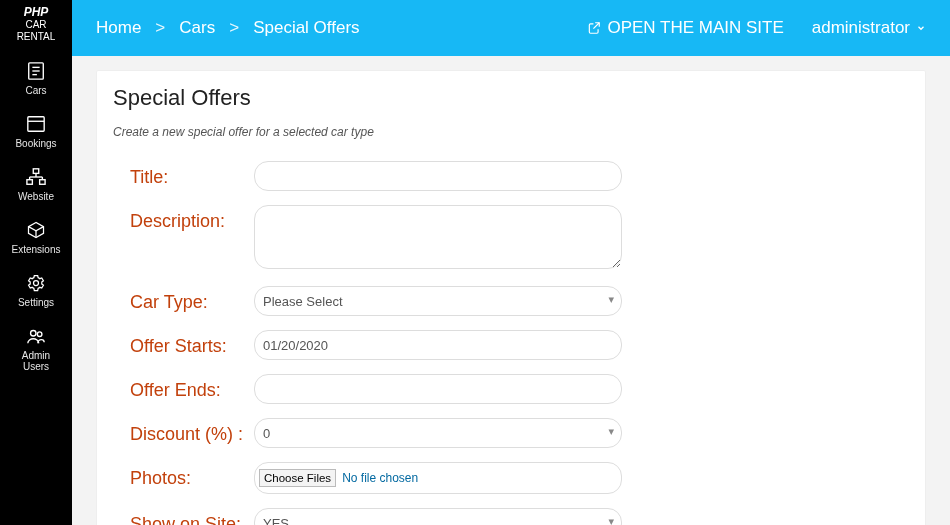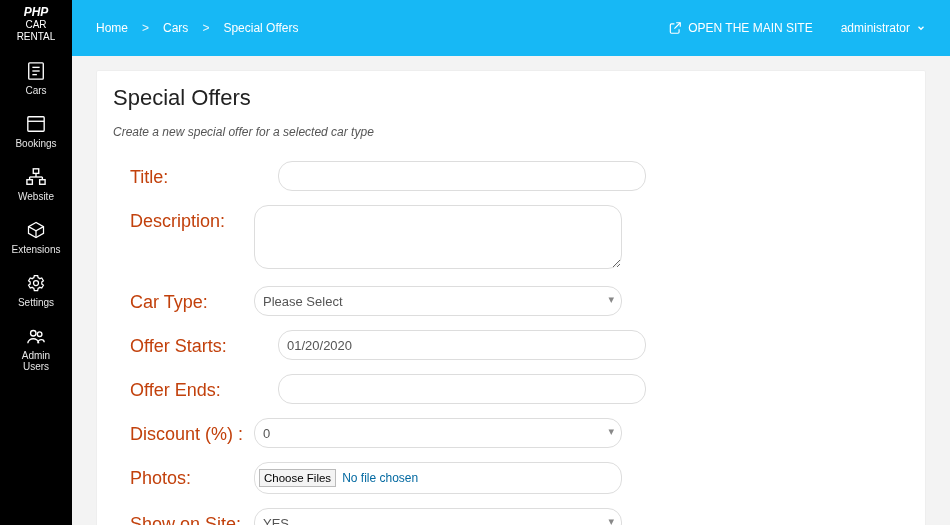--- a/index.html
+++ b/index.html
@@ -10,42 +10,42 @@
   .sidebar { width: 72px; background: #000; color: #fff; display: flex; flex-direction: column; align-items: stretch; }
   .brand { text-align: center; padding: 6px 4px 8px; font-size: 10px; line-height: 12px; }
   .brand b { font-style: italic; font-weight: bold; font-size: 12px; }
   .side-item { text-align: center; padding: 10px 0 8px; cursor: pointer; }
   .side-item .icon { display: flex; justify-content: center; margin-bottom: 4px; }
   .side-item .label { font-size: 10px; color: #e6e6e6; }
   .side-two { line-height: 11px; }
 
   
   .main { flex: 1; display: flex; flex-direction: column; background: #f3f3f3; }
-  .topbar { height: 56px; background: #17b8f5; color: #fff; display: flex; align-items: center; padding: 0 24px; font-size: 12px; }
+  .topbar { height: 56px; background: #17b8f5; color: #fff; display: flex; align-items: center; padding: 0 24px; font-size: 17px; }
   .crumbs { display: flex; align-items: center; gap: 14px; }
   .crumbs a { color: #fff; text-decoration: none; }
   .crumbs .sep { opacity: .9; }
   .topbar .spacer { flex: 1; }
   .open-site { display: flex; align-items: center; gap: 6px; margin-right: 28px; cursor: pointer; }
   .userbox { display: flex; align-items: center; gap: 6px; cursor: pointer; justify-content: flex-end; }
 
   
   .content-wrap { flex: 1; padding: 14px 24px; overflow: auto; }
   .card { background: #fff; border: 1px solid #eee; border-radius: 2px; padding: 14px 16px 24px; min-height: 440px; }
   h1.title { font-size: 22px; font-weight: 400; color: #222; margin-bottom: 14px; }
   .subtitle { font-style: italic; color: #555; font-size: 12px; margin-bottom: 22px; }
 
   .row { display: flex; align-items: flex-start; margin-bottom: 14px; }
   .row .lbl { width: 124px; padding-top: 6px; font-size: 18px; color: #c2410c; margin-left: 17px; }
   .row .ctrl { width: 368px; }
   .inp, .sel, .ta, .filebox {
     width: 100%; border: 1px solid #ddd; border-radius: 14px; background: #fff;
     font-size: 13px; color: #555; padding: 6px 8px;
   }
-  .inp { height: 30px; margin-left: 24px; }
+  .inp { height: 30px; }
   .sel { height: 30px; appearance: none; -webkit-appearance: none; background: #fff; position: relative; }
   .sel-wrap { position: relative; }
   .sel-wrap::after { content: "▾"; position: absolute; right: 8px; top: 7px; color: #888; font-size: 11px; pointer-events: none; }
   .ta { height: 64px; resize: vertical; }
   .filebox { display: flex; align-items: center; gap: 6px; padding: 3px 4px; height: 32px; }
   .filebtn { background: #f4f4f4; border: 1px solid #bbb; font-size: 11.5px; padding: 2px 4px; cursor: pointer; }
   .filetxt { color: #0369a1; font-size: 12px; }
 
   svg { display: block; }
 </style>

